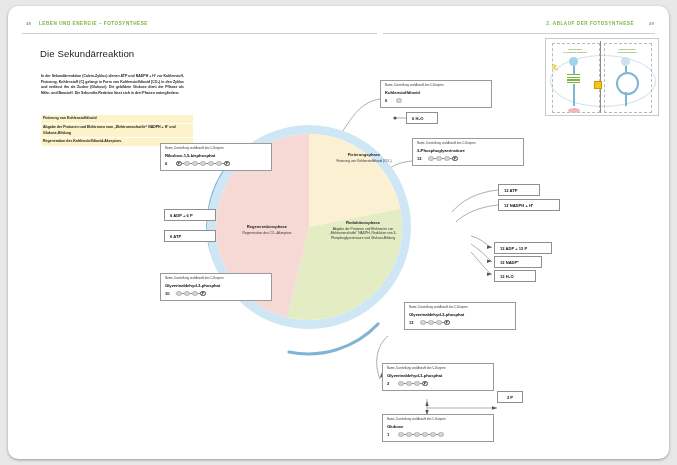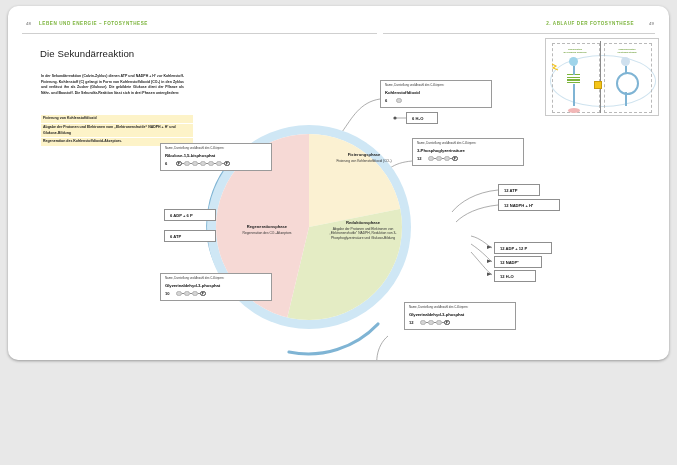--- a/index.html
+++ b/index.html
@@ -1,20 +1,20 @@
 <!DOCTYPE html>
 <html><head>
 <meta charset="utf-8">
 <style>
   html,body{margin:0;padding:0;background:#ffffff;}
   body{width:677px;height:465px;font-family:"Liberation Sans",sans-serif;overflow:hidden;}
 
   .page{position:relative;width:677px;height:465px;background:#e8e8e8;}
 
-  .sheet{position:absolute;left:8px;top:6px;width:661px;height:354px;background:#ffffff;
+  .sheet{position:absolute;left:8px;top:6px;width:661px;height:453px;background:#ffffff;
          border-radius:10px;box-shadow:0 1px 3px rgba(0,0,0,.35);overflow:hidden;}
 
   
   .rh{position:absolute;top:12px;left:0;width:661px;height:16px;}
   .rh .bar{position:absolute;top:15px;height:1px;background:#cfcfcf;}
   .rh .bar.l{left:14px;width:355px;}
   .rh .bar.r{left:375px;width:272px;}
   .folio{position:absolute;top:3px;font-size:4.2px;color:#5f5f5f;letter-spacing:.2px;}
   .folio.l{left:18px;}
   .folio.r{left:641px;}

